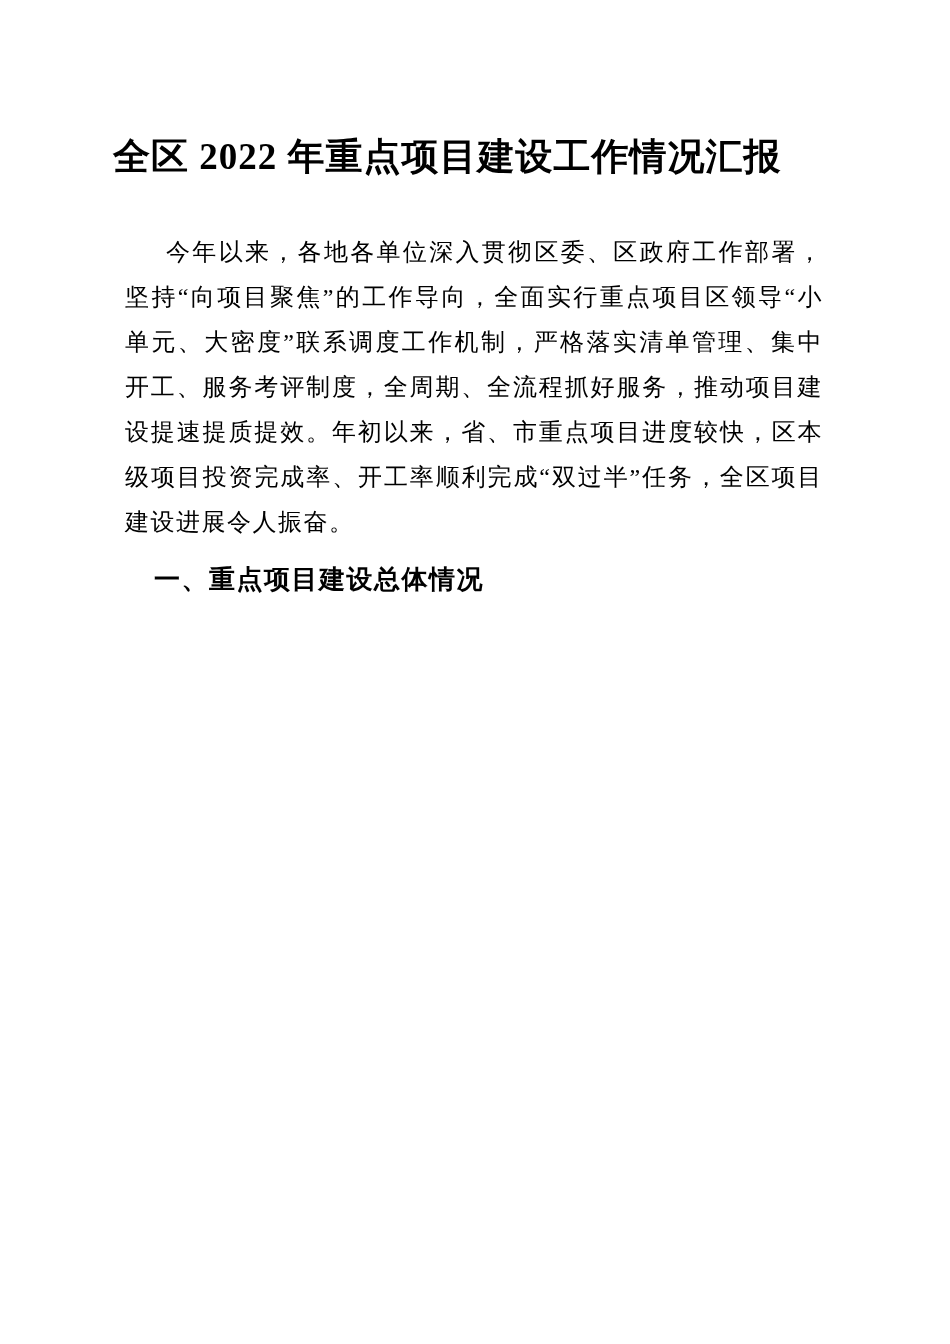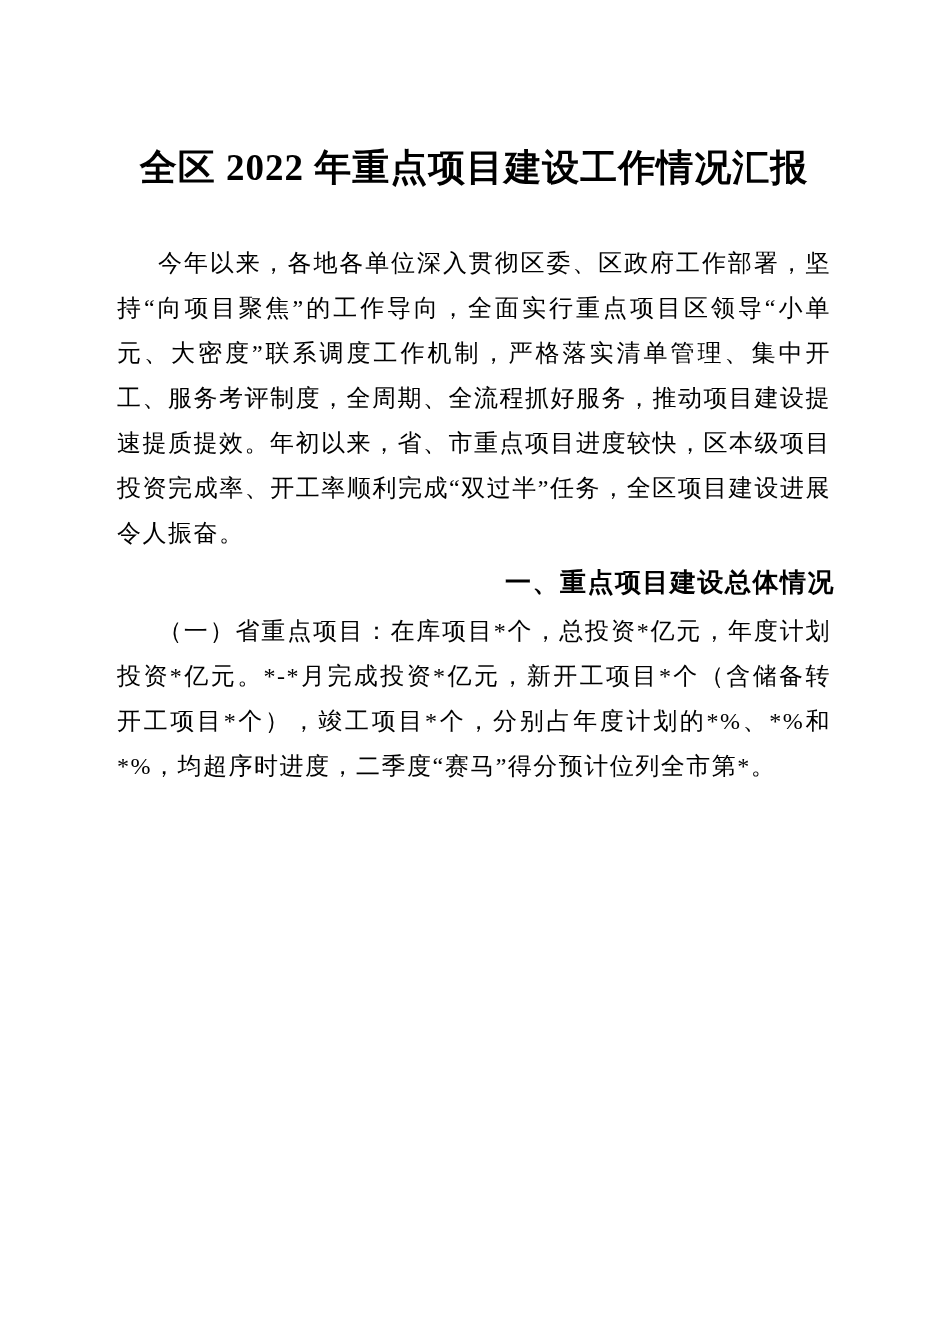--- a/index.html
+++ b/index.html
@@ -13,55 +13,53 @@
     width: 950px;
     height: 1344px;
     background: #ffffff;
     box-sizing: border-box;
     padding: 130px 115px 0 113px;
     color: #000000;
     font-family: "Liberation Serif", "DejaVu Serif", serif;
     overflow: hidden;
   }
   .doc-title {
-    margin: 12px 0 47px 0;
+    margin: 1px 0 47px 0;
     font-size: 37px;
     font-weight: bold;
     line-height: 52px;
-    text-align: center;
+    text-align: left;
     letter-spacing: 1px;
     font-family: "Liberation Serif", "DejaVu Serif", serif;
   }
   .para {
-    margin: 4px;
+    margin: 12px;
     font-size: 24px;
     line-height: 45px;
     letter-spacing: 1.5px;
     text-align: justify;
     text-indent: 41px;
   }
   .section-heading {
     margin: 0;
     padding-left: 41px;
     font-size: 26px;
     font-weight: bold;
     line-height: 45px;
     letter-spacing: 1.5px;
     font-family: "Liberation Sans", "DejaVu Sans", sans-serif;
-    text-align: right;
   }
 </style>
 </head>
 <body>
 
 <div class="page">
 
   <h1 class="doc-title">全区 2022 年重点项目建设工作情况汇报</h1>
 
   <p class="para">今年以来，各地各单位深入贯彻区委、区政府工作部署，坚持“向项目聚焦”的工作导向，全面实行重点项目区领导“小单元、大密度”联系调度工作机制，严格落实清单管理、集中开工、服务考评制度，全周期、全流程抓好服务，推动项目建设提速提质提效。年初以来，省、市重点项目进度较快，区本级项目投资完成率、开工率顺利完成“双过半”任务，全区项目建设进展令人振奋。</p>
 
   <h2 class="section-heading">一、重点项目建设总体情况</h2>
 
-  <p class="para">（一）省重点项目：在库项目*个，总投资*亿元，年度计划投资*亿元。*-*月完成投资*亿元，新开工项目*个（含储备转开工项目*个），竣工项目*个，分别占年度计划的*%、*%和*%，均超序时进度，二季度“赛马”得分预计位列全市第*。</p>
 
 
 
 </div>
 
 </body></html>

